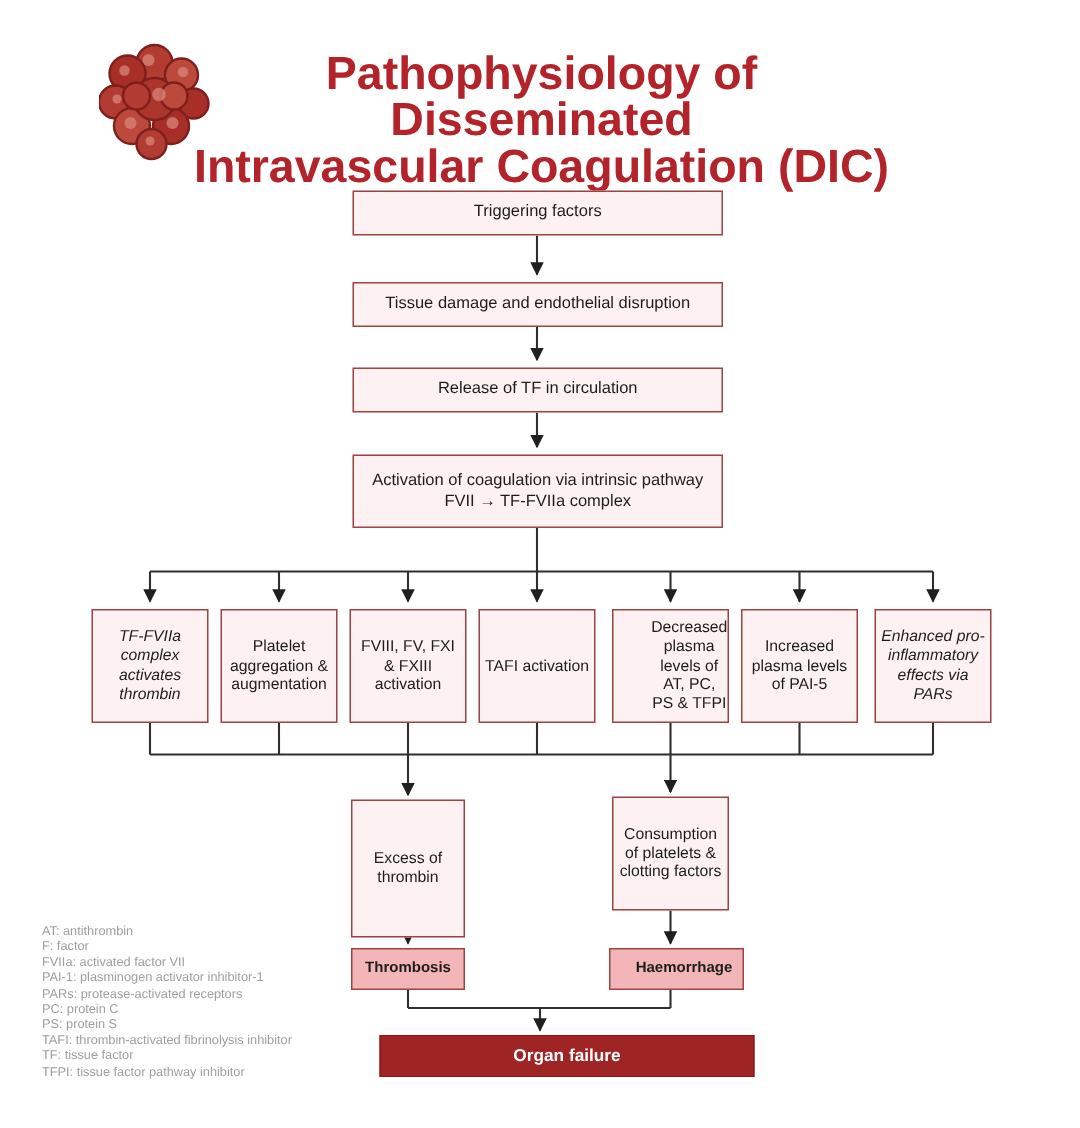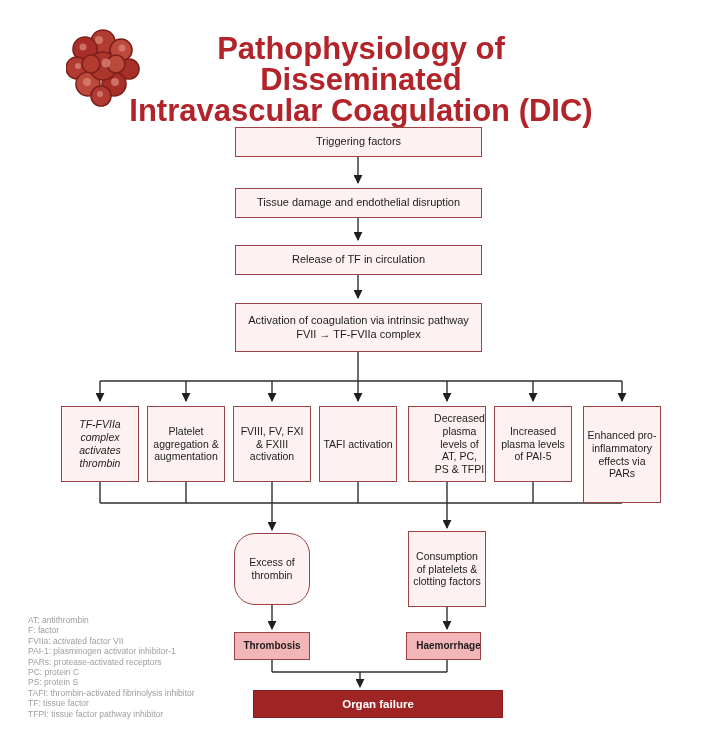--- a/index.html
+++ b/index.html
@@ -112,27 +112,27 @@
   <div class="node" style="left:235px;top:188px;width:247px;height:30px;">Tissue damage and endothelial disruption</div>
   <div class="node" style="left:235px;top:245px;width:247px;height:30px;">Release of TF in circulation</div>
   <div class="node" style="left:235px;top:303px;width:247px;height:49px;">Activation of coagulation via intrinsic pathway FVII → TF-FVIIa complex</div>
 
   <div class="node node--small" style="left:61px;top:406px;width:78px;height:76px;font-style:italic;">TF-FVIIa complex activates thrombin</div>
   <div class="node node--small" style="left:147px;top:406px;width:78px;height:76px;">Platelet aggregation &amp; augmentation</div>
   <div class="node node--small" style="left:233px;top:406px;width:78px;height:76px;">FVIII, FV, FXI &amp; FXIII activation</div>
   <div class="node node--small" style="left:319px;top:406px;width:78px;height:76px;">TAFI activation</div>
   <div class="node node--small" style="left:408px;top:406px;width:78px;height:76px;padding-left:28px;">Decreased plasma levels of AT, PC, PS &amp; TFPI</div>
   <div class="node node--small" style="left:494px;top:406px;width:78px;height:76px;">Increased plasma levels of PAI-5</div>
-  <div class="node node--small" style="left:583px;top:406px;width:78px;height:97px;">Enhanced pro-inflammatory effects via PARs</div>
+  <div class="node node--small" style="left:583px;top:406px;width:78px;height:76px;font-style:italic;">Enhanced pro-inflammatory effects via PARs</div>
 
-  <div class="node node--small" style="left:234px;top:533px;width:76px;height:72px;border-radius:21px;">Excess of thrombin</div>
+  <div class="node node--small" style="left:234px;top:533px;width:76px;height:92px;">Excess of thrombin</div>
   <div class="node node--small" style="left:408px;top:531px;width:78px;height:76px;">Consumption of platelets &amp; clotting factors</div>
 
   <div class="node node--outcome" style="left:234px;top:632px;width:76px;height:28px;">Thrombosis</div>
-  <div class="node node--outcome" style="left:406px;top:632px;width:75px;height:28px;padding-left:16px;">Haemorrhage</div>
+  <div class="node node--outcome" style="left:406px;top:632px;width:90px;height:28px;padding-left:16px;">Haemorrhage</div>
 
   <div class="node node--final" style="left:237px;top:690px;width:250px;height:28px;">Organ failure</div>
 
   <div class="legend">
     <div>AT: antithrombin</div>
     <div>F: factor</div>
     <div>FVIIa: activated factor VII</div>
     <div>PAI-1: plasminogen activator inhibitor-1</div>
     <div>PARs: protease-activated receptors</div>
     <div>PC: protein C</div>

